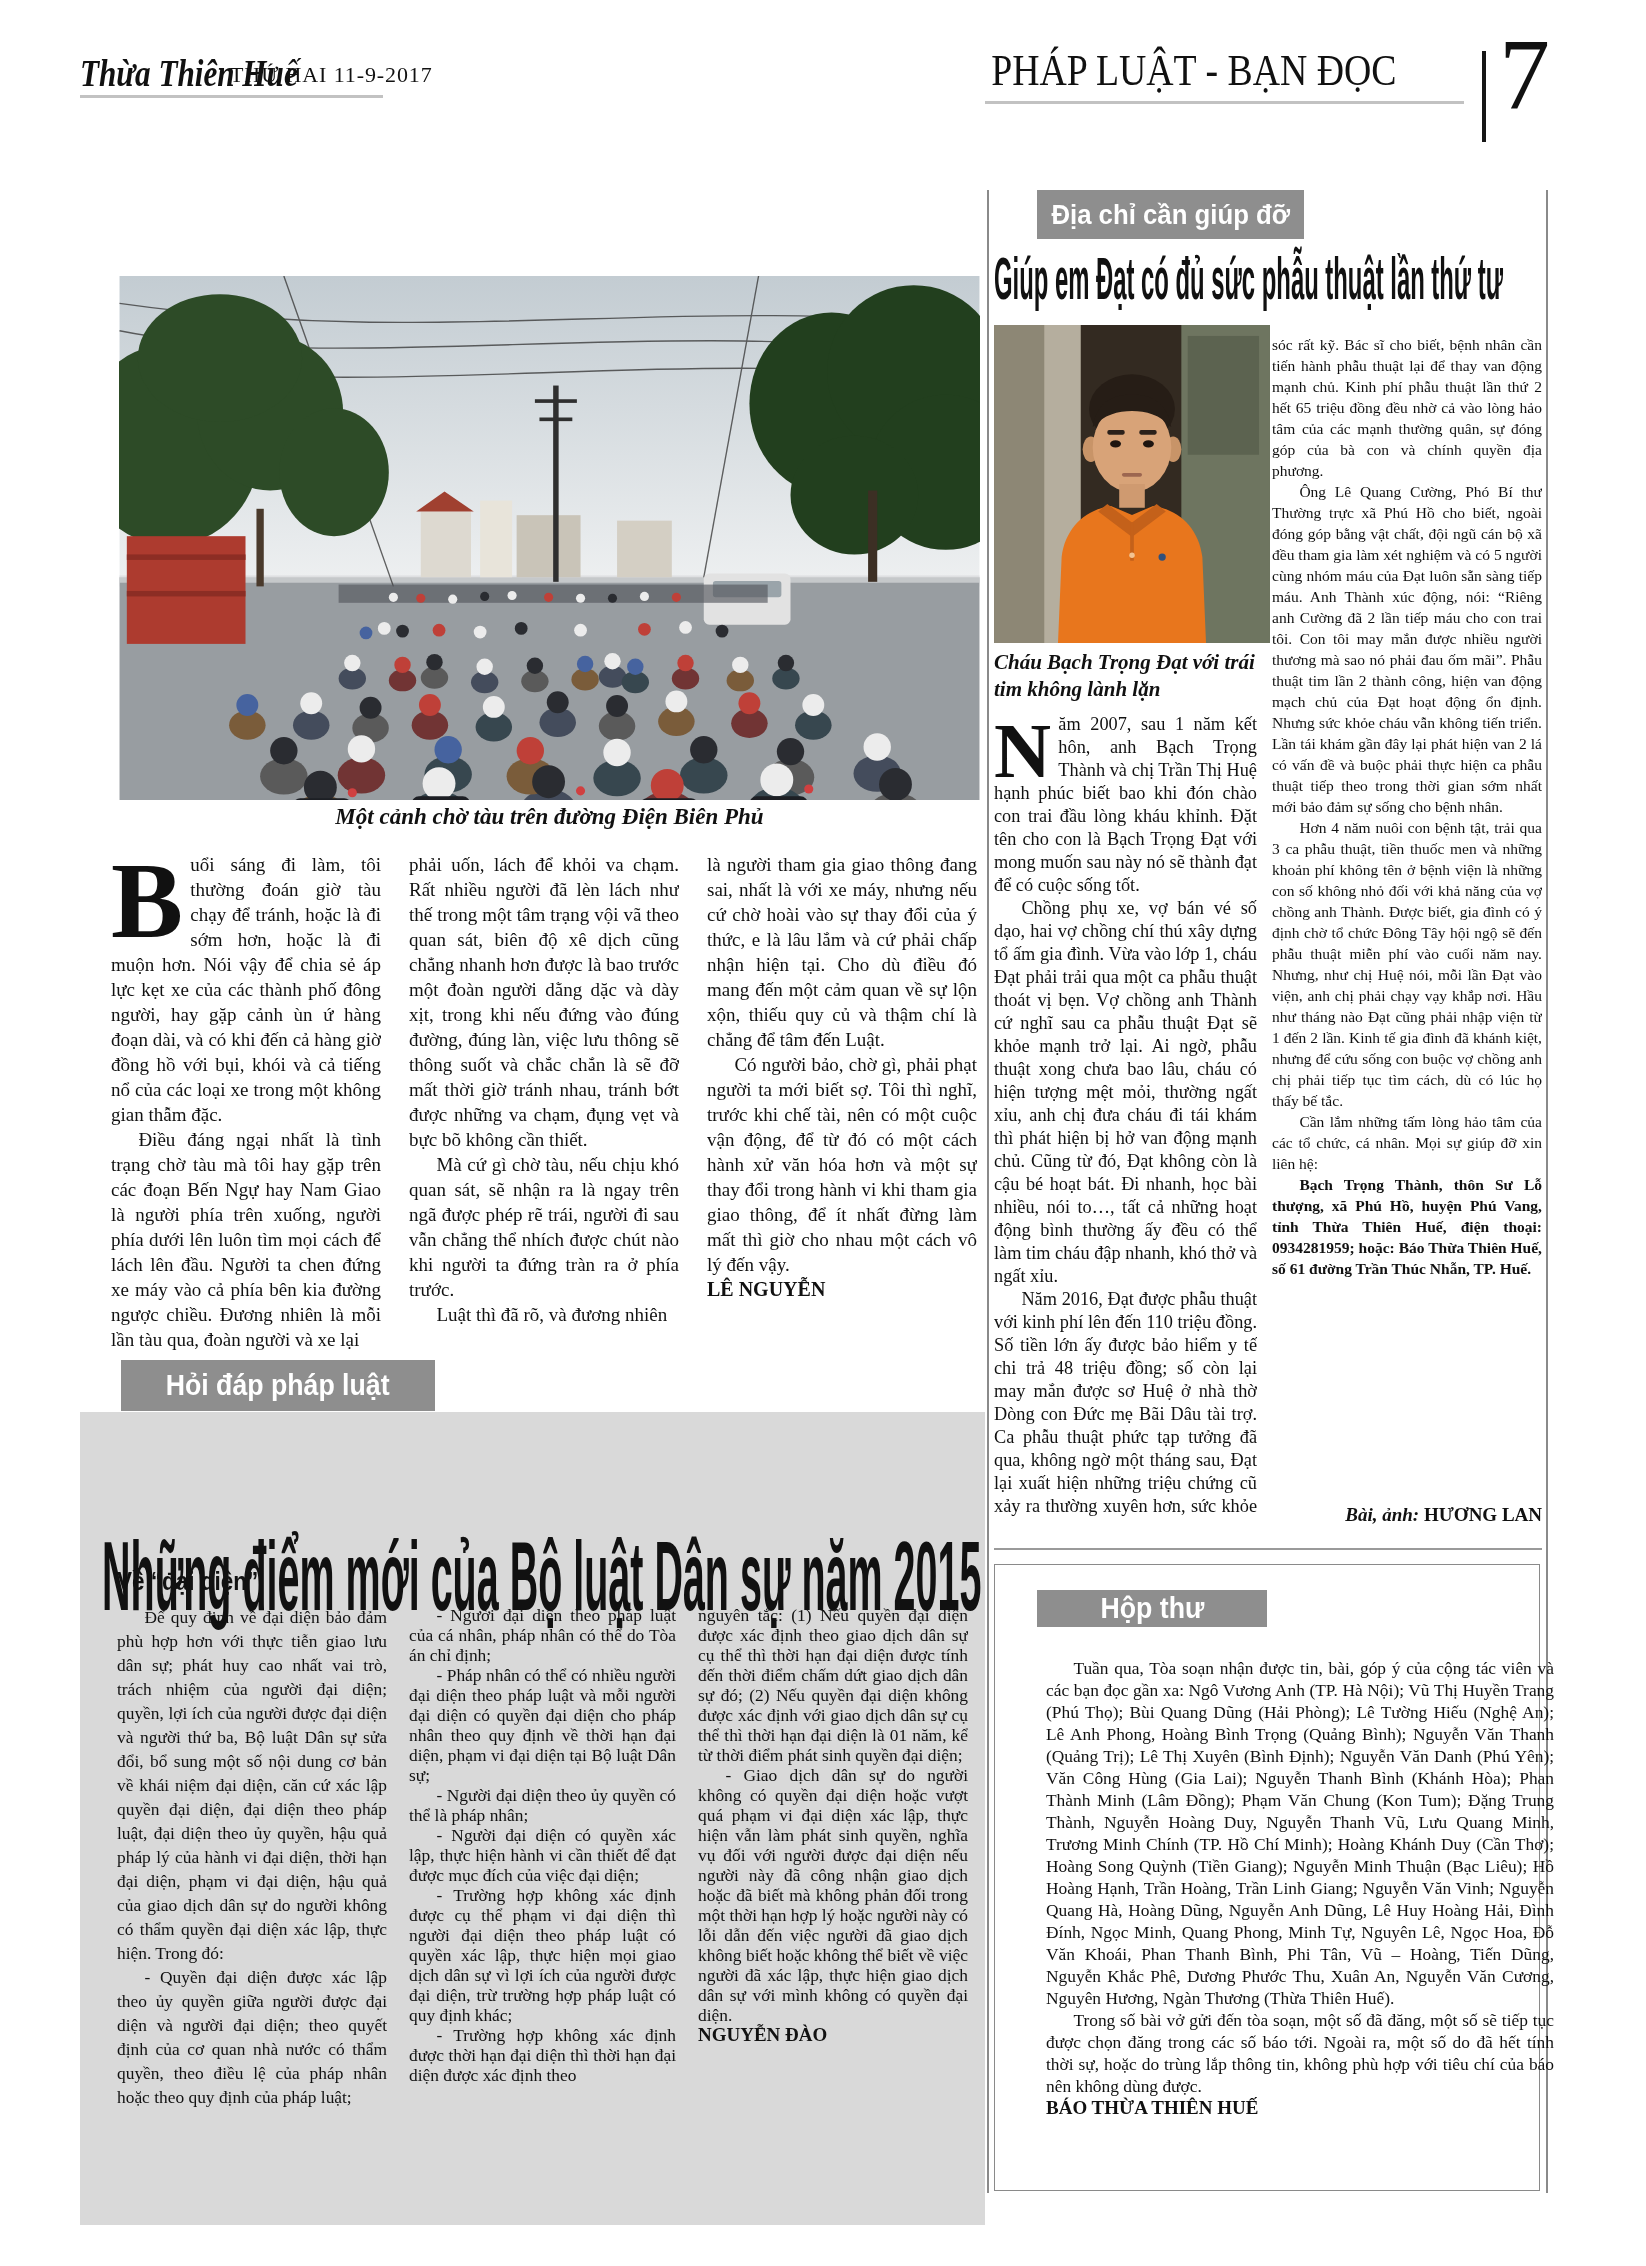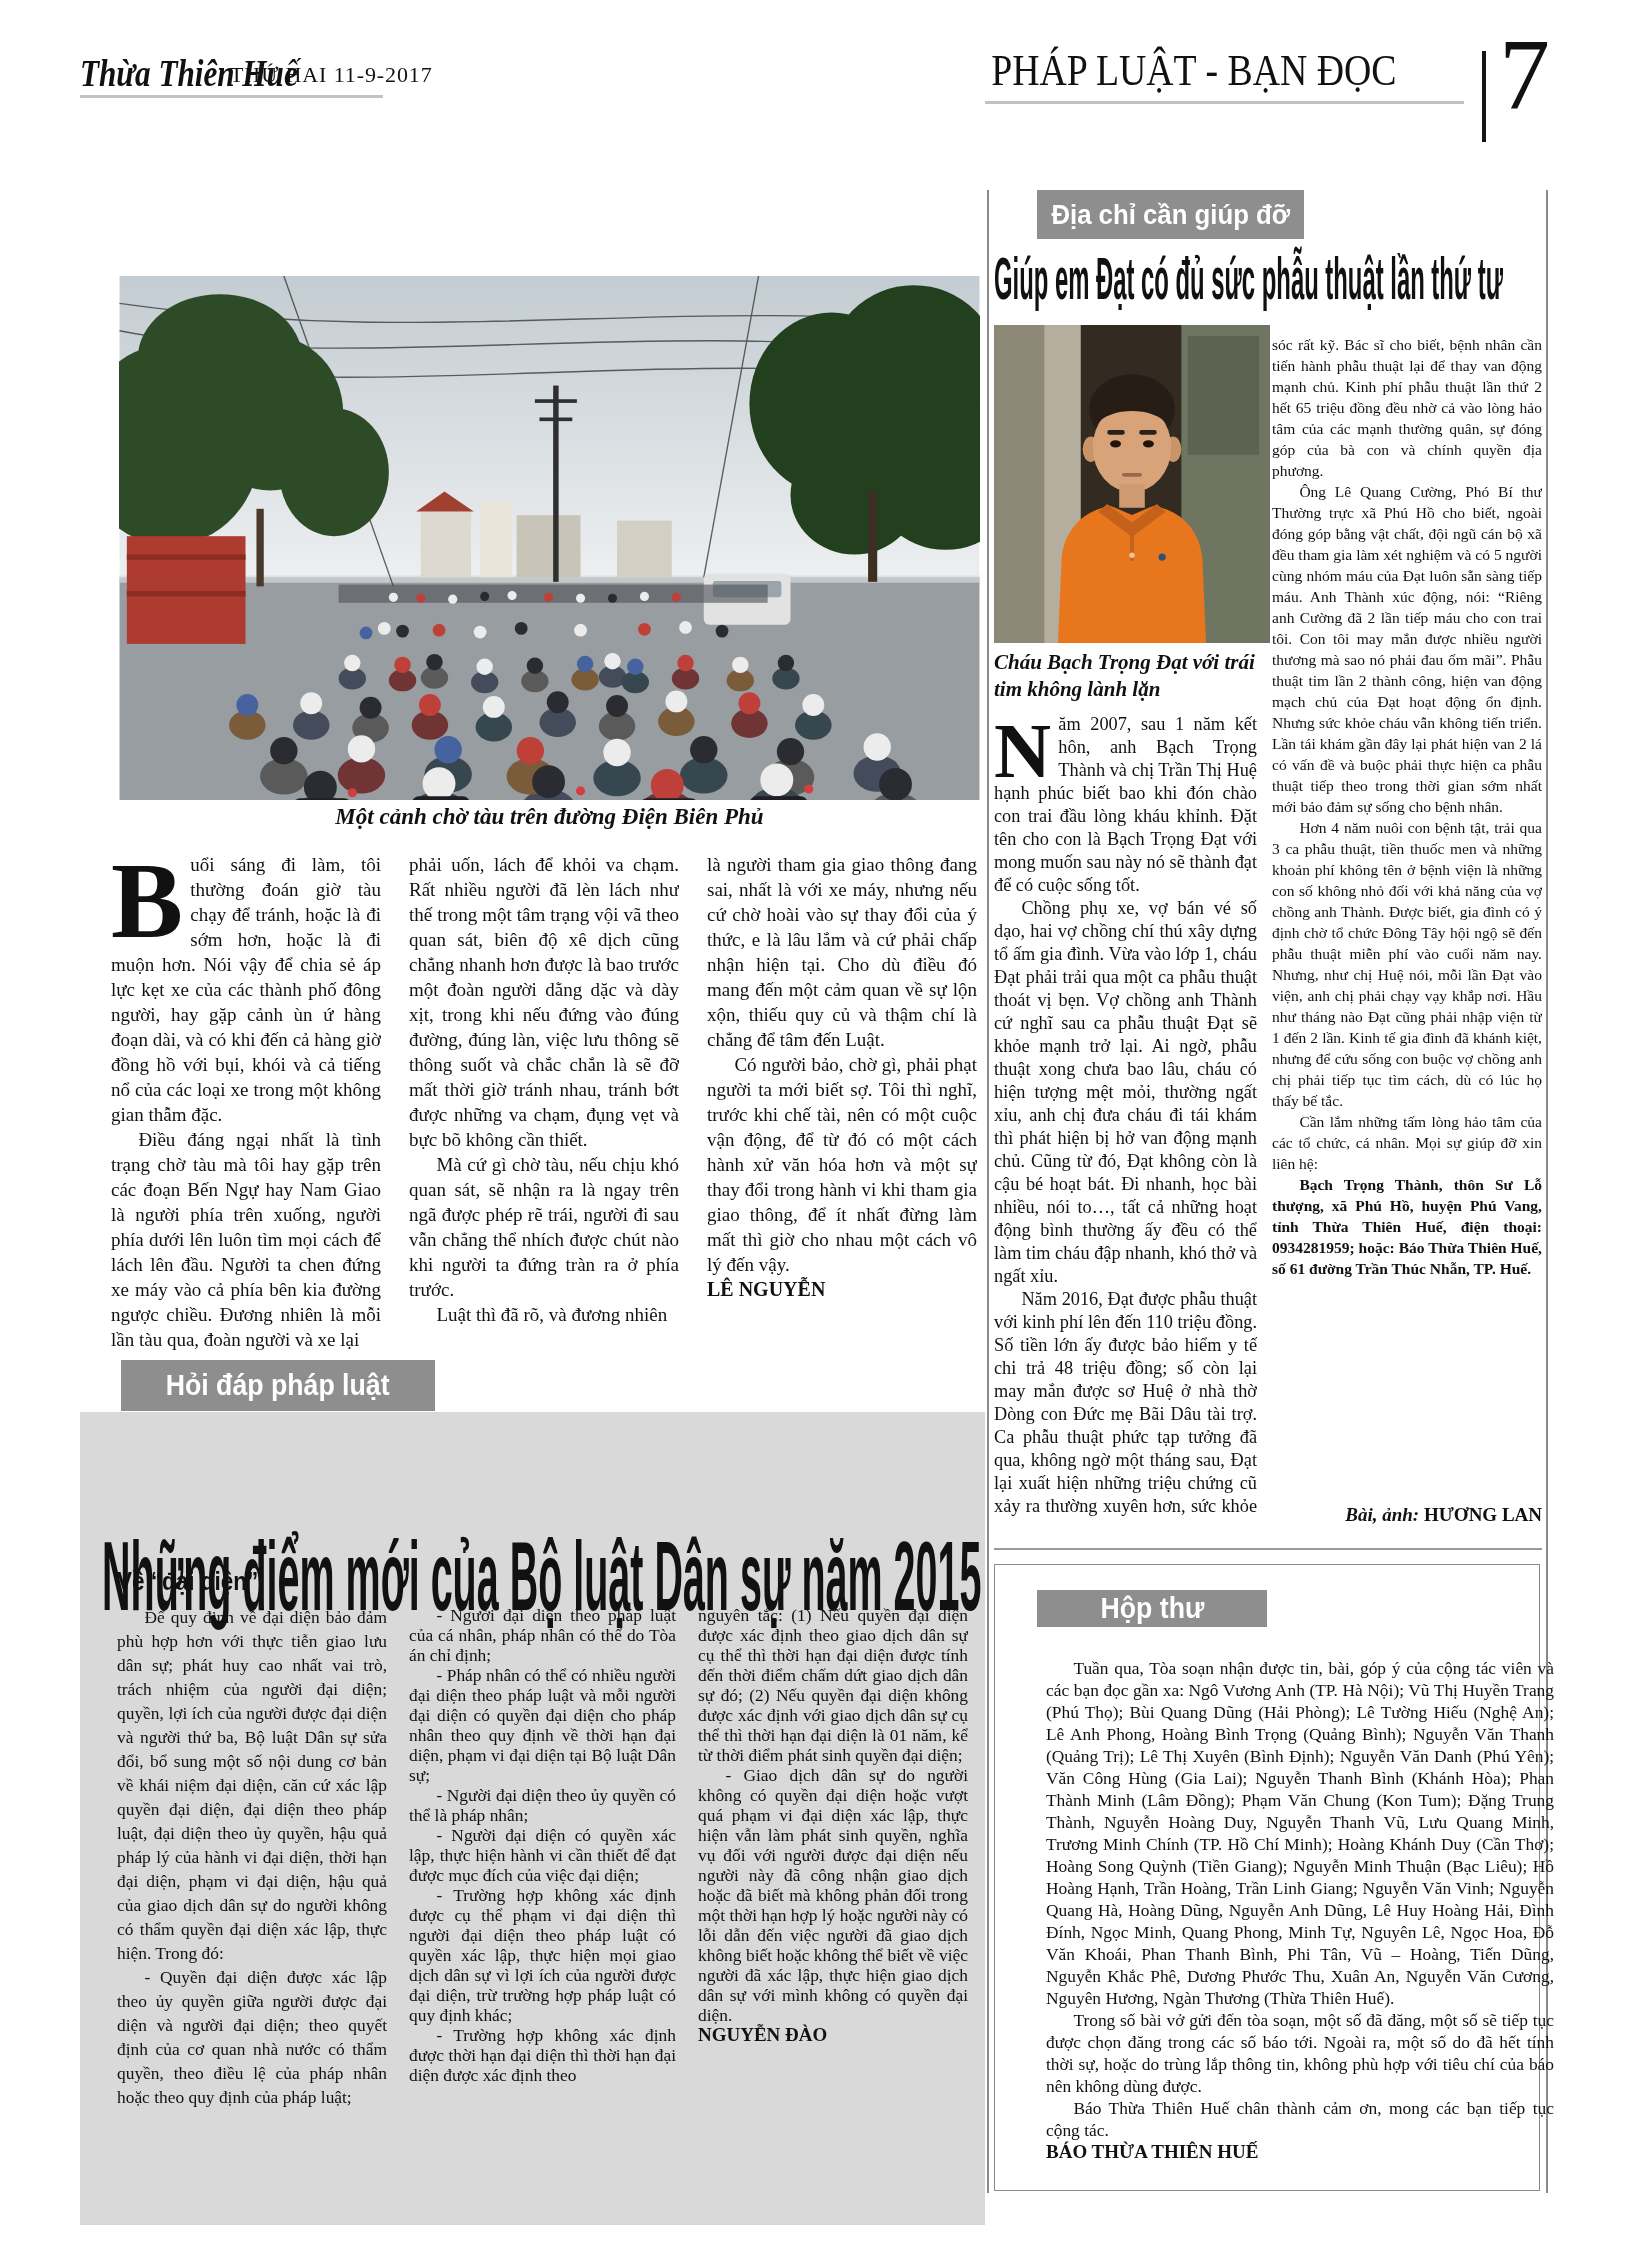--- a/index.html
+++ b/index.html
@@ -333,18 +333,17 @@
   </div>
 
   <div class="abs hrule" style="left:994px;top:1548px;width:548px;"></div>
   <div class="abs" style="left:994px;top:1564px;width:546px;height:627px;border:1.8px solid #8a8a8a;box-sizing:border-box;background:#fff;"></div>
   <div class="label-box" style="left:1037px;top:1590px;width:230px;height:37px;align-items:center;">
     <span style="font-size:29px;">Hộp thư</span>
   </div>
   <div class="abs body-col" style="left:1014px;top:1657px;width:508px;height:512px;overflow:hidden;font-size:17.4px;line-height:22px;margin-left:32px;">
     <p>Tuần qua, Tòa soạn nhận được tin, bài, góp ý của cộng tác viên và các bạn đọc gần xa: Ngô Vương Anh (TP. Hà Nội); Vũ Thị Huyền Trang (Phú Thọ); Bùi Quang Dũng (Hải Phòng); Lê Tường Hiếu (Nghệ An); Lê Anh Phong, Hoàng Bình Trọng (Quảng Bình); Nguyễn Văn Thanh (Quảng Trị); Lê Thị Xuyên (Bình Định); Nguyễn Văn Danh (Phú Yên); Văn Công Hùng (Gia Lai); Nguyễn Thanh Bình (Khánh Hòa); Phan Thành Minh (Lâm Đồng); Phạm Văn Chung (Kon Tum); Đặng Trung Thành, Nguyễn Hoàng Duy, Nguyễn Thanh Vũ, Lưu Quang Minh, Trương Minh Chính (TP. Hồ Chí Minh); Hoàng Khánh Duy (Cần Thơ); Hoàng Song Quỳnh (Tiền Giang); Nguyễn Minh Thuận (Bạc Liêu); Hồ Hoàng Hạnh, Trần Hoàng, Trần Linh Giang; Nguyễn Văn Vinh; Nguyễn Quang Hà, Hoàng Dũng, Nguyễn Anh Dũng, Lê Huy Hoàng Hải, Đình Đính, Ngọc Minh, Quang Phong, Minh Tự, Nguyên Lê, Ngọc Hoa, Đỗ Văn Khoái, Phan Thanh Bình, Phi Tân, Vũ – Hoàng, Tiến Dũng, Nguyễn Khắc Phê, Dương Phước Thu, Xuân An, Nguyễn Văn Cương, Nguyên Hương, Ngàn Thương (Thừa Thiên Huế).</p>
     <p>Trong số bài vở gửi đến tòa soạn, một số đã đăng, một số sẽ tiếp tục được chọn đăng trong các số báo tới. Ngoài ra, một số do đã hết tính thời sự, hoặc do trùng lắp thông tin, không phù hợp với tiêu chí của báo nên không dùng được.</p>
-    <p>Báo Thừa Thiên Huế chân thành cảm ơn, mong các bạn tiếp tục cộng tác.</p>
     <p class="byline" style="font-size:19px;">BÁO THỪA THIÊN HUẾ</p>
   </div>
 
 </div>
 
 
 </body></html>

